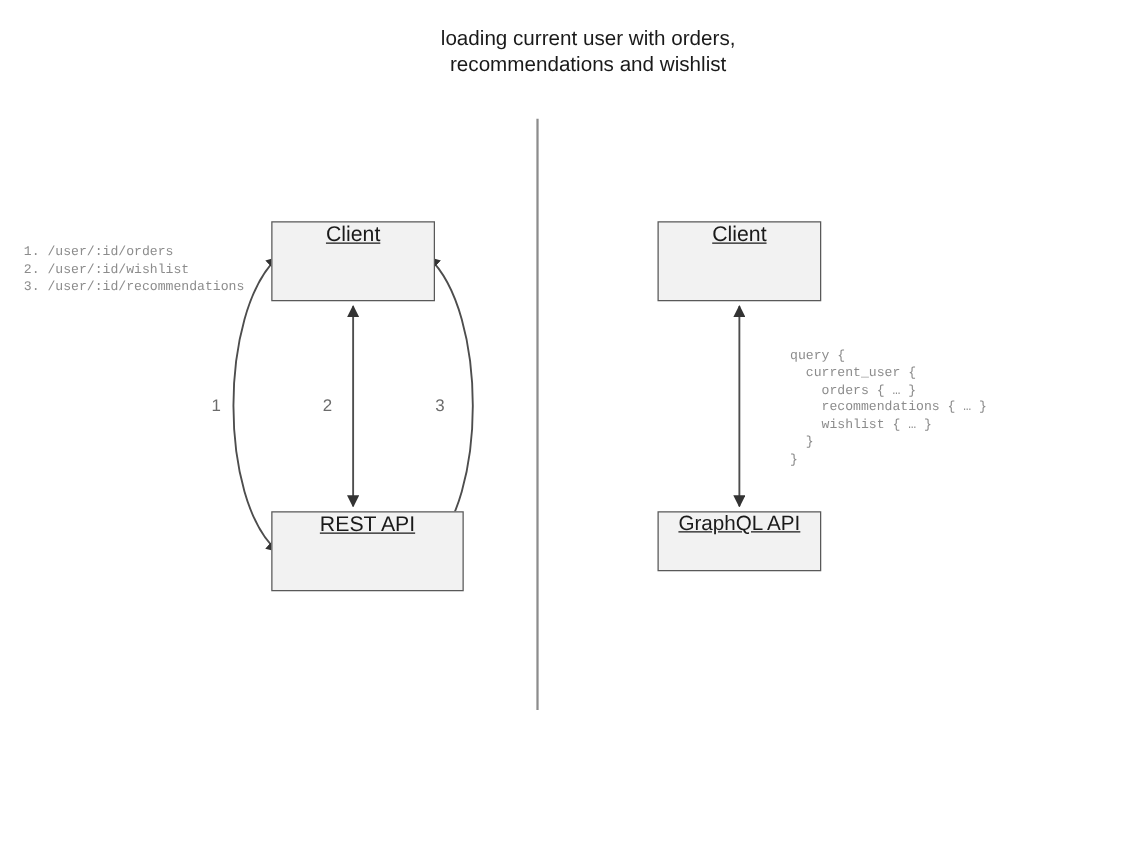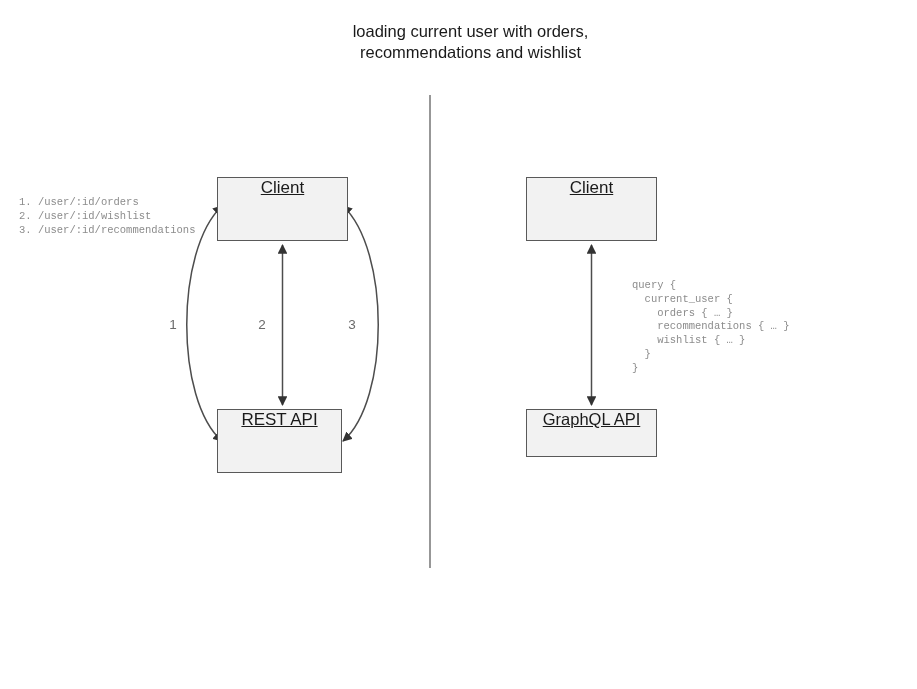--- a/index.html
+++ b/index.html
@@ -53,21 +53,21 @@
     display: flex;
     align-items: flex-start;
     justify-content: center;
     font-size: 17px;
     color: #1a1a1a;
     font-family: "Liberation Sans", sans-serif;
     text-decoration: underline;
   }
 
   #node-client-rest  { left: 217px; top: 177px; width: 131px; height: 64px; }
-  #node-rest-api     { left: 217px; top: 409px; width: 125px; height: 64px; }
+  #node-rest-api     { left: 217px; top: 409px; width: 154px; height: 64px; }
   #node-client-gql   { left: 526px; top: 177px; width: 131px; height: 64px; }
   #node-graphql-api  { left: 526px; top: 409px; width: 131px; height: 48px; }
 
   #node-graphql-api  { font-size: 16.5px; }
 
   
   .code-block {
     position: absolute;
     font-family: "Liberation Mono", "DejaVu Sans Mono", monospace;
     font-size: 10.5px;

